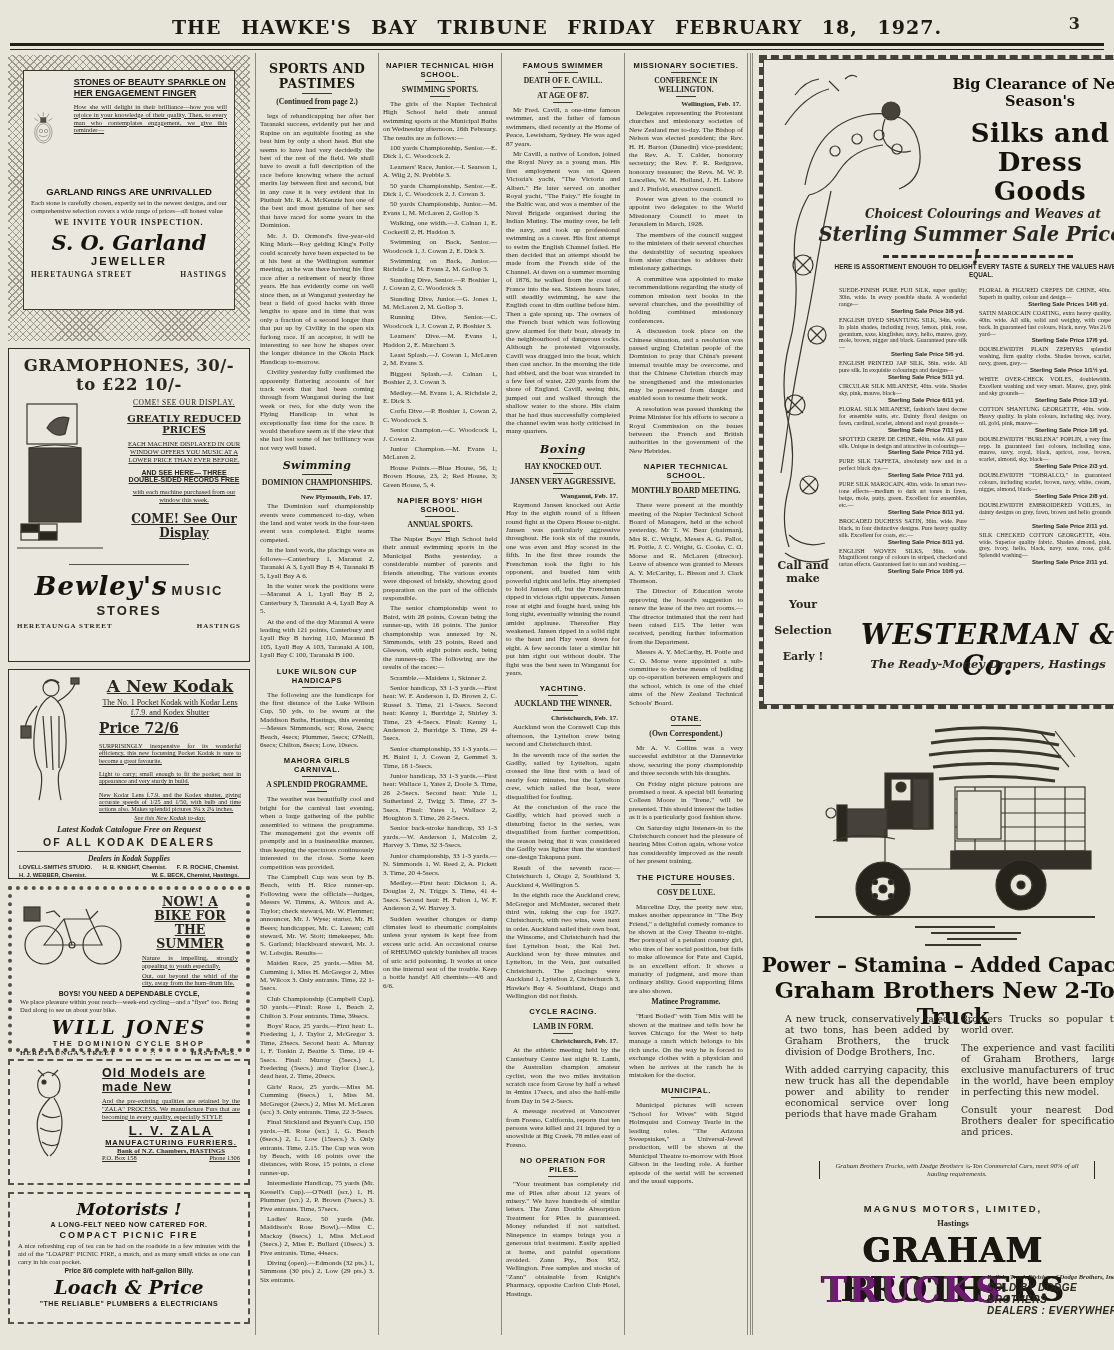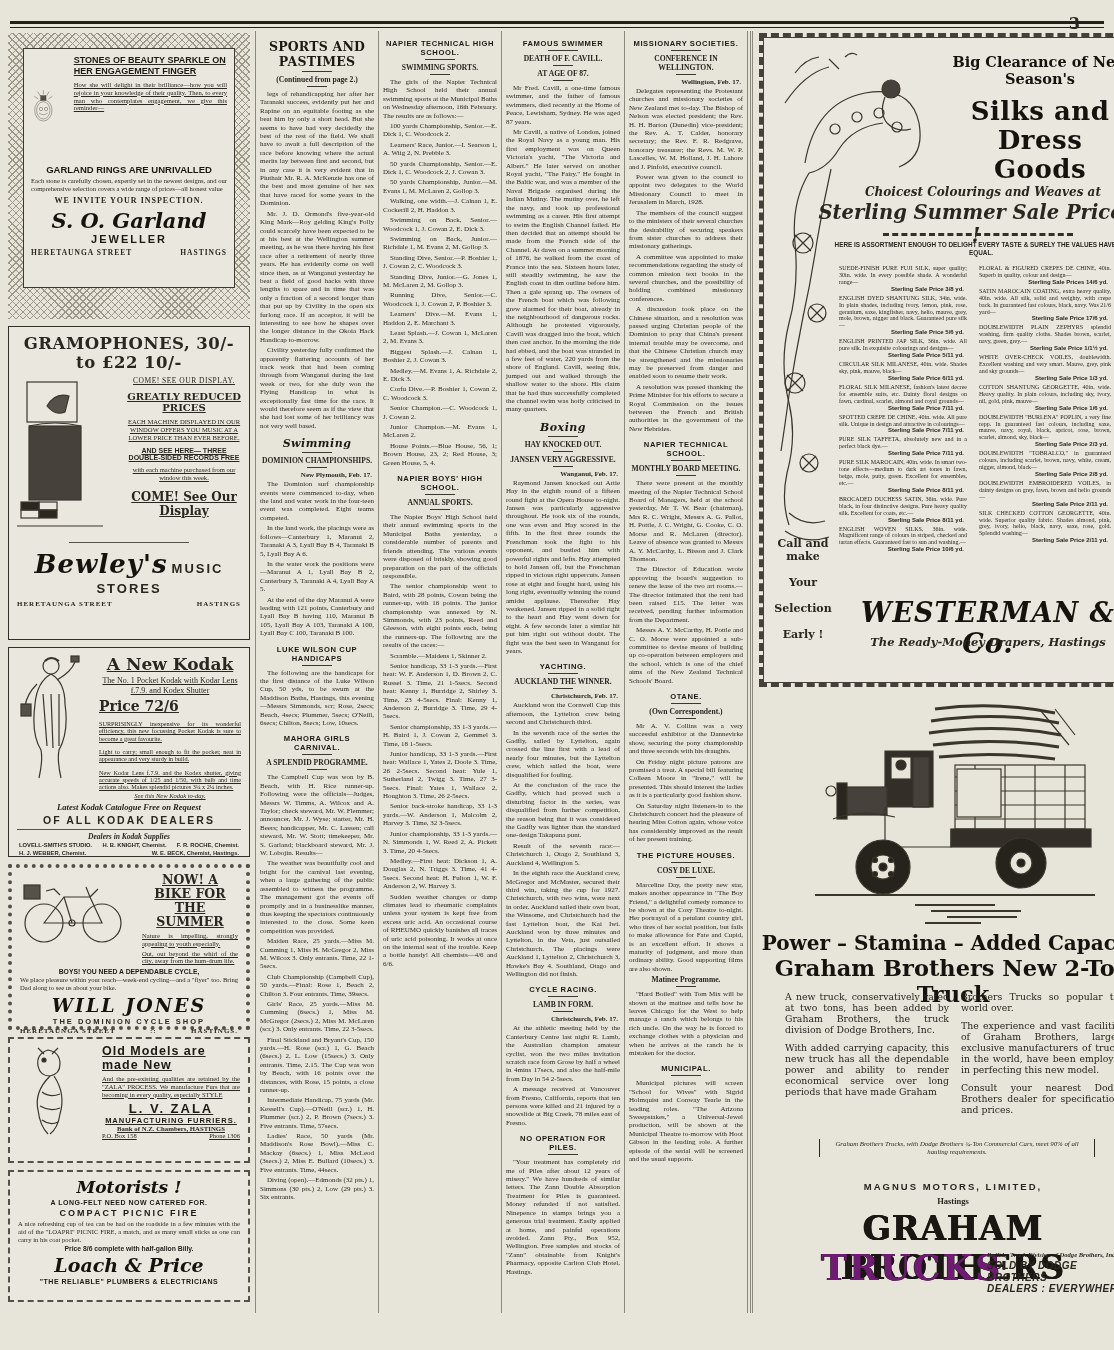--- a/index.html
+++ b/index.html
@@ -118,20 +118,21 @@
   .g-built{font-style:italic;font-weight:bold;font-size:6.6px;margin-bottom:2px;}
   .g-sold{font-family:"Liberation Sans",sans-serif;font-style:italic;font-weight:bold;font-size:10px;line-height:11.5px;letter-spacing:.5px;}
   svg{display:block;}
   .sketch{stroke:#3b362c;fill:none;stroke-width:1.2;}
 </style>
 </head>
 <body>
 
 <div class="page">
   <div class="masthead">
+    <span class="title">THE HAWKE'S BAY TRIBUNE  FRIDAY  FEBRUARY  18,  1927.</span>
     <span class="pageno">3</span>
   </div>
   <div class="head-rule"></div>
 
   <div class="main">
 
     <div class="ads-col">
 
       <div class="ad ornate" style="height:256px;">
         <div class="ornate-inner">
@@ -329,24 +330,25 @@
         <p class="para">In the land work, the placings were as follows—Canterbury 1, Maranui 2, Taranaki A 3, Lyall Bay B 4, Taranaki B 5, Lyall Bay A 6.</p>
         <p class="para">In the water work the positions were—Maranui A 1, Lyall Bay B 2, Canterbury 3, Taranaki A 4, Lyall Bay A 5.</p>
         <p class="para">At the end of the day Maranui A were leading with 121 points, Canterbury and Lyall Bay B having 110, Maranui B 105, Lyall Bay A 103, Taranaki A 100, Lyall Bay C 100, Taranaki B 100.</p>
         <div class="sec-head">LUKE WILSON CUP HANDICAPS</div>
         <div class="sec-rule"></div>
         <p class="para">The following are the handicaps for the first distance of the Luke Wilson Cup, 50 yds, to be swum at the Maddison Baths, Hastings, this evening—Messrs Simmonds, scr; Rose, 2secs; Beach, 4secs; Plummer, 5secs; O'Neill, 6secs; Chilton, 8secs; Low, 10secs.</p>
         <div class="sec-head">MAHORA GIRLS CARNIVAL.</div>
         <div class="sec-rule"></div>
         <div class="sec-sub">A SPLENDID PROGRAMME.</div>
         <div class="sec-rule thin"></div>
+        <p class="para">The weather was beautifully cool and bright for the carnival last evening, when a large gathering of the public assembled to witness the programme. The management got the events off promptly and in a businesslike manner, thus keeping the spectators continuously interested to the close. Some keen competition was provided.</p>
         <p class="para">The Campbell Cup was won by B. Beach, with H. Rice runner-up. Following were the officials—Judges, Messrs W. Timms, A. Wilcox and A. Taylor; check steward, Mr. W. Flemmer; announcer, Mr. J. Wyse; starter, Mr. H. Beers; handicapper, Mr. C. Lassen; call steward, Mr. W. Stott; timekeeper, Mr. S. Garland; blackboard steward, Mr. J. W. Lobojin. Results—</p>
-        <p class="para">The weather was beautifully cool and bright for the carnival last evening, when a large gathering of the public assembled to witness the programme. The management got the events off promptly and in a businesslike manner, thus keeping the spectators continuously interested to the close. Some keen competition was provided.</p>
         <p class="para">Maiden Race, 25 yards.—Miss M. Cumming 1, Miss H. McGregor 2, Miss M. Wilcox 3. Only entrants. Time, 22 1-5secs.</p>
         <p class="para">Club Championship (Campbell Cup), 50 yards.—Final: Rose 1, Beach 2, Chilton 3. Four entrants. Time, 39secs.</p>
+        <p class="para">Boys' Race, 25 yards.—First heat: L. Fredering 1, J. Taylor 2, McGregor 3. Time, 23secs. Second heat: A. Murray 1, F. Tonkin 2, Beattie 3. Time, 19 4-5secs. Final: Murray (5secs.) 1, Fredering (5secs.) and Taylor (1sec.), dead heat, 2. Time, 20secs.</p>
         <p class="para">Girls' Race, 25 yards.—Miss M. Cumming (6secs.) 1, Miss M. McGregor (2secs.) 2, Miss M. McLaren (scr.) 3. Only entrants. Time, 22 3-5secs.</p>
         <p class="para">Final Stickland and Bryant's Cup, 150 yards.—H. Rose (scr.) 1, G. Beach (6secs.) 2, L. Low (15secs.) 3. Only entrants. Time, 2.15. The Cup was won by Beach, with 16 points over the distances, with Rose, 15 points, a close runner-up.</p>
         <p class="para">Intermediate Handicap, 75 yards (Mr. Kessell's Cup).—O'Neill (scr.) 1, H. Plummer (scr.) 2, P. Brown (7secs.) 3. Five entrants. Time, 57secs.</p>
         <p class="para">Ladies' Race, 50 yards (Mr. Maddison's Rose Bowl).—Miss C. Mackay (6secs.) 1, Miss McLeod (3secs.) 2, Miss E. Bullard (10secs.) 3. Five entrants. Time, 44secs.</p>
         <p class="para">Diving (open).—Edmonds (32 pts.) 1, Simmons (30 pts.) 2, Low (29 pts.) 3. Six entrants.</p>
       </div>
     <div class="news-col">
         <div class="sec-head">NAPIER TECHNICAL HIGH SCHOOL.</div>
         <div class="sec-rule"></div>
         <div class="sec-sub">SWIMMING SPORTS.</div>

